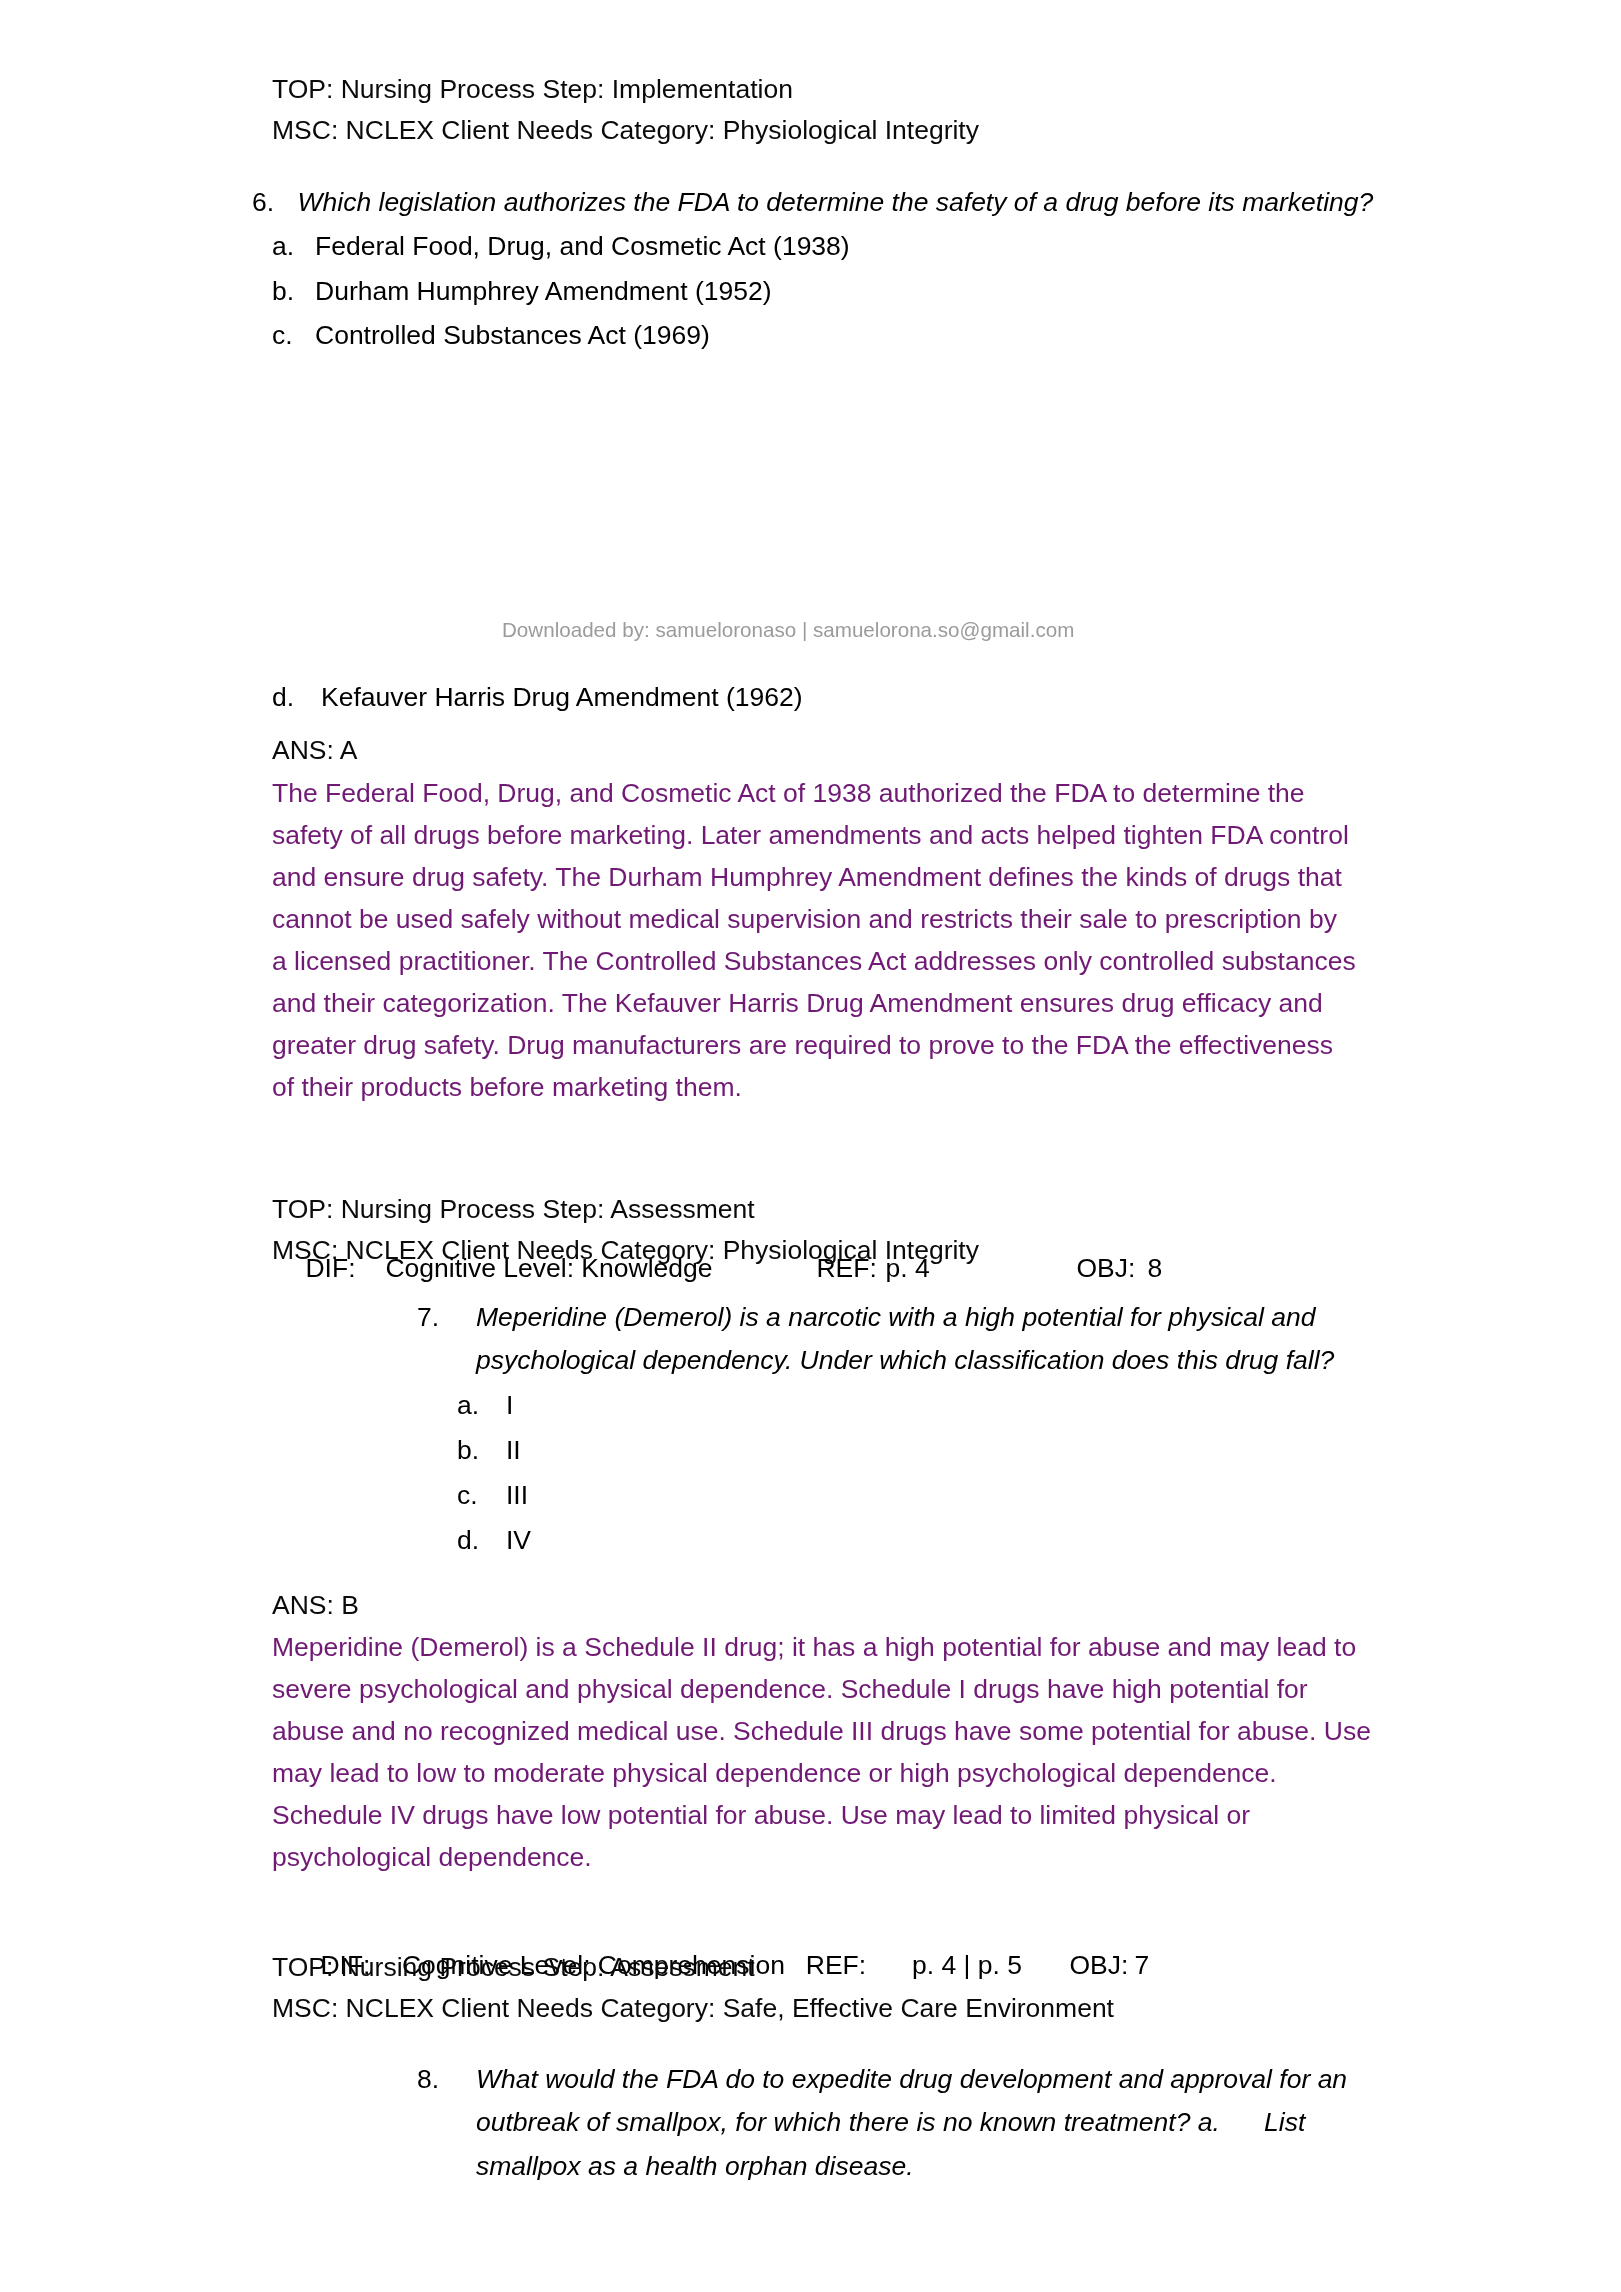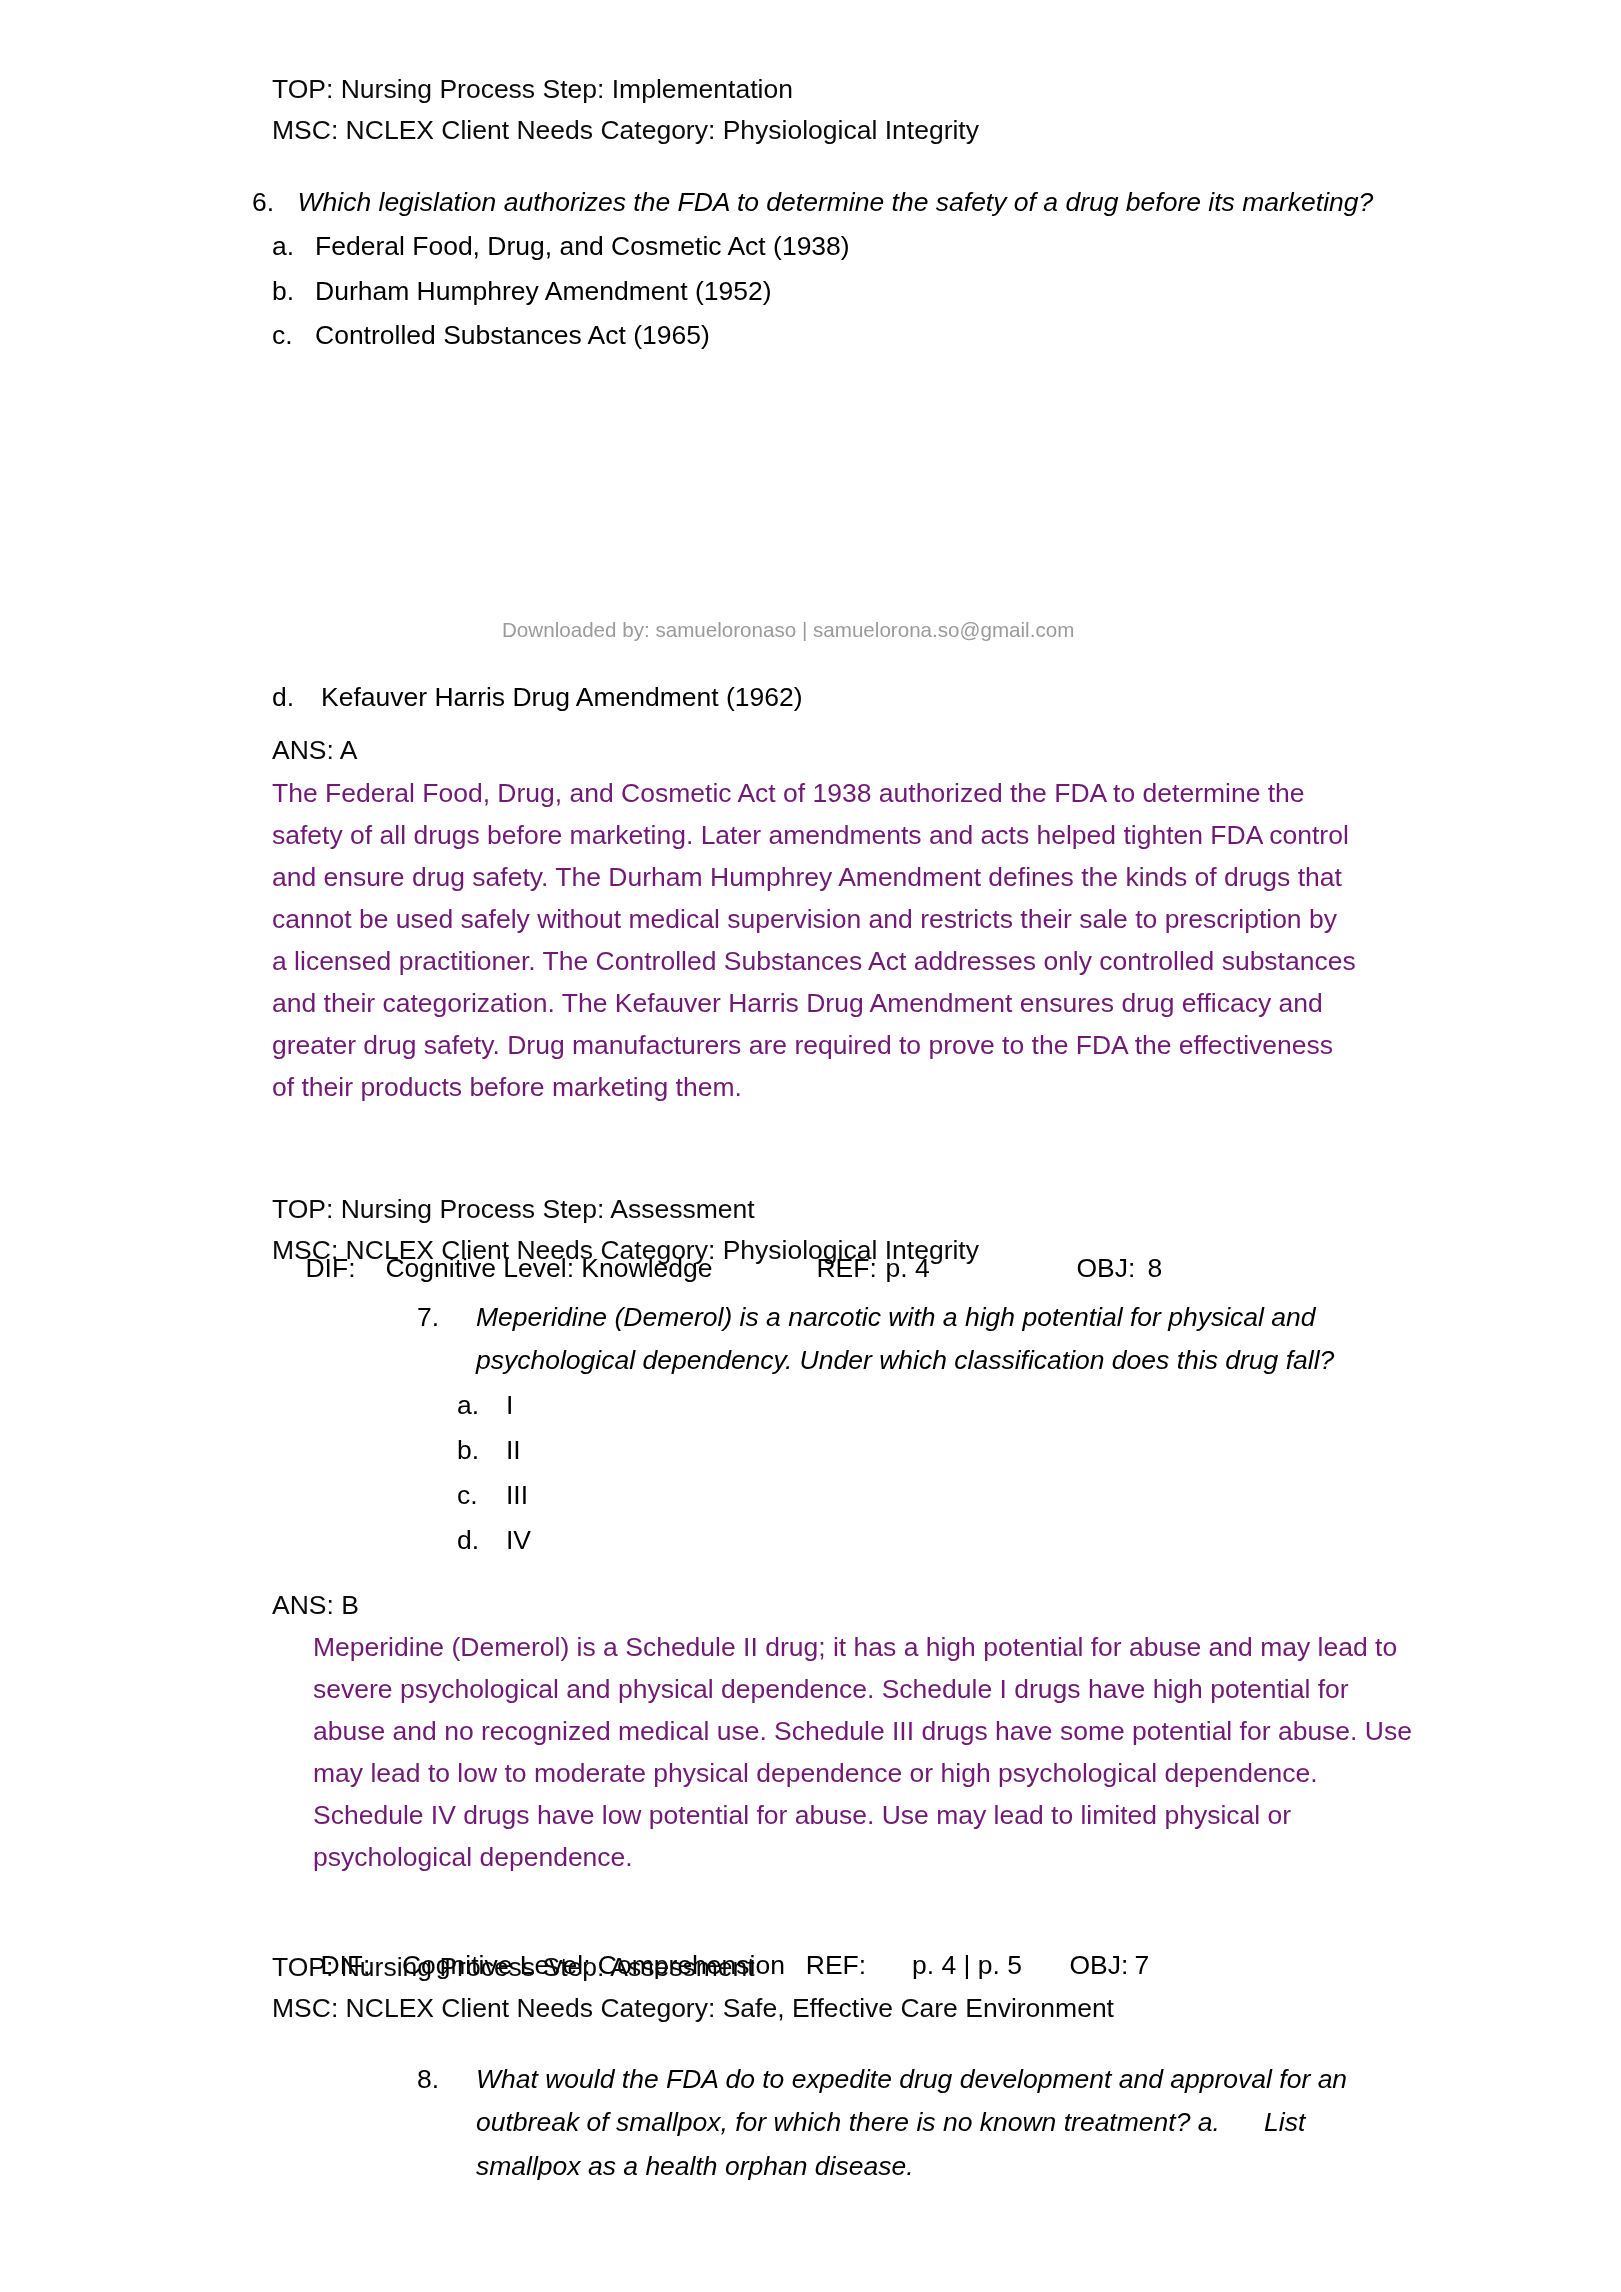--- a/index.html
+++ b/index.html
@@ -113,21 +113,21 @@
   <div class="orow" style="top:225px; left:272px;">
     <div class="oletter" style="width:43px;">a.</div>
     <div class="otext">Federal Food, Drug, and Cosmetic Act (1938)</div>
   </div>
   <div class="orow" style="top:270px; left:272px;">
     <div class="oletter" style="width:43px;">b.</div>
     <div class="otext">Durham Humphrey Amendment (1952)</div>
   </div>
   <div class="orow" style="top:314px; left:272px;">
     <div class="oletter" style="width:43px;">c.</div>
-    <div class="otext">Controlled Substances Act (1965)</div>
+    <div class="otext">Controlled Substances Act (1969)</div>
   </div>
 
   <div class="watermark" style="top:617px; left:502px;text-align:center;">Downloaded by: samueloronaso | samuelorona.so@gmail.com</div>
 
   <div class="orow" style="top:676px; left:272px;">
     <div class="oletter" style="width:49px;">d.</div>
     <div class="otext">Kefauver Harris Drug Amendment (1962)</div>
   </div>
 
   <div class="meta-block tline" style="top:730px;">ANS: A</div>
@@ -167,21 +167,21 @@
     <div class="oletter" style="width:49px;">c.</div>
     <div class="otext">III</div>
   </div>
   <div class="orow" style="top:1519px; left:457px;">
     <div class="oletter" style="width:49px;">d.</div>
     <div class="otext">IV</div>
   </div>
 
   <div class="meta-block tline" style="top:1585px;">ANS: B</div>
 
-  <div class="para" style="top:1626px; width:1255px;margin-left:41px;">Meperidine (Demerol) is a Schedule II drug; it has a high potential for abuse and may lead to
+  <div class="para" style="top:1626px; width:1255px;">Meperidine (Demerol) is a Schedule II drug; it has a high potential for abuse and may lead to
 severe psychological and physical dependence. Schedule I drugs have high potential for
 abuse and no recognized medical use. Schedule III drugs have some potential for abuse. Use
 may lead to low to moderate physical dependence or high psychological dependence.
 Schedule IV drugs have low potential for abuse. Use may lead to limited physical or
 psychological dependence.</div>
 
   <div class="difrow" style="top:1905px; left:276px;text-align:center;">
     <span style="width:80px;">DIF:</span><span style="width:416px;">Cognitive Level: Comprehension</span><span style="width:69px;">REF:</span><span style="width:193px;">p. 4 | p. 5</span><span style="width:71px;">OBJ:</span><span>7</span>
   </div>
   <div class="meta-block tline" style="top:1947px;">TOP: Nursing Process Step: Assessment</div>

